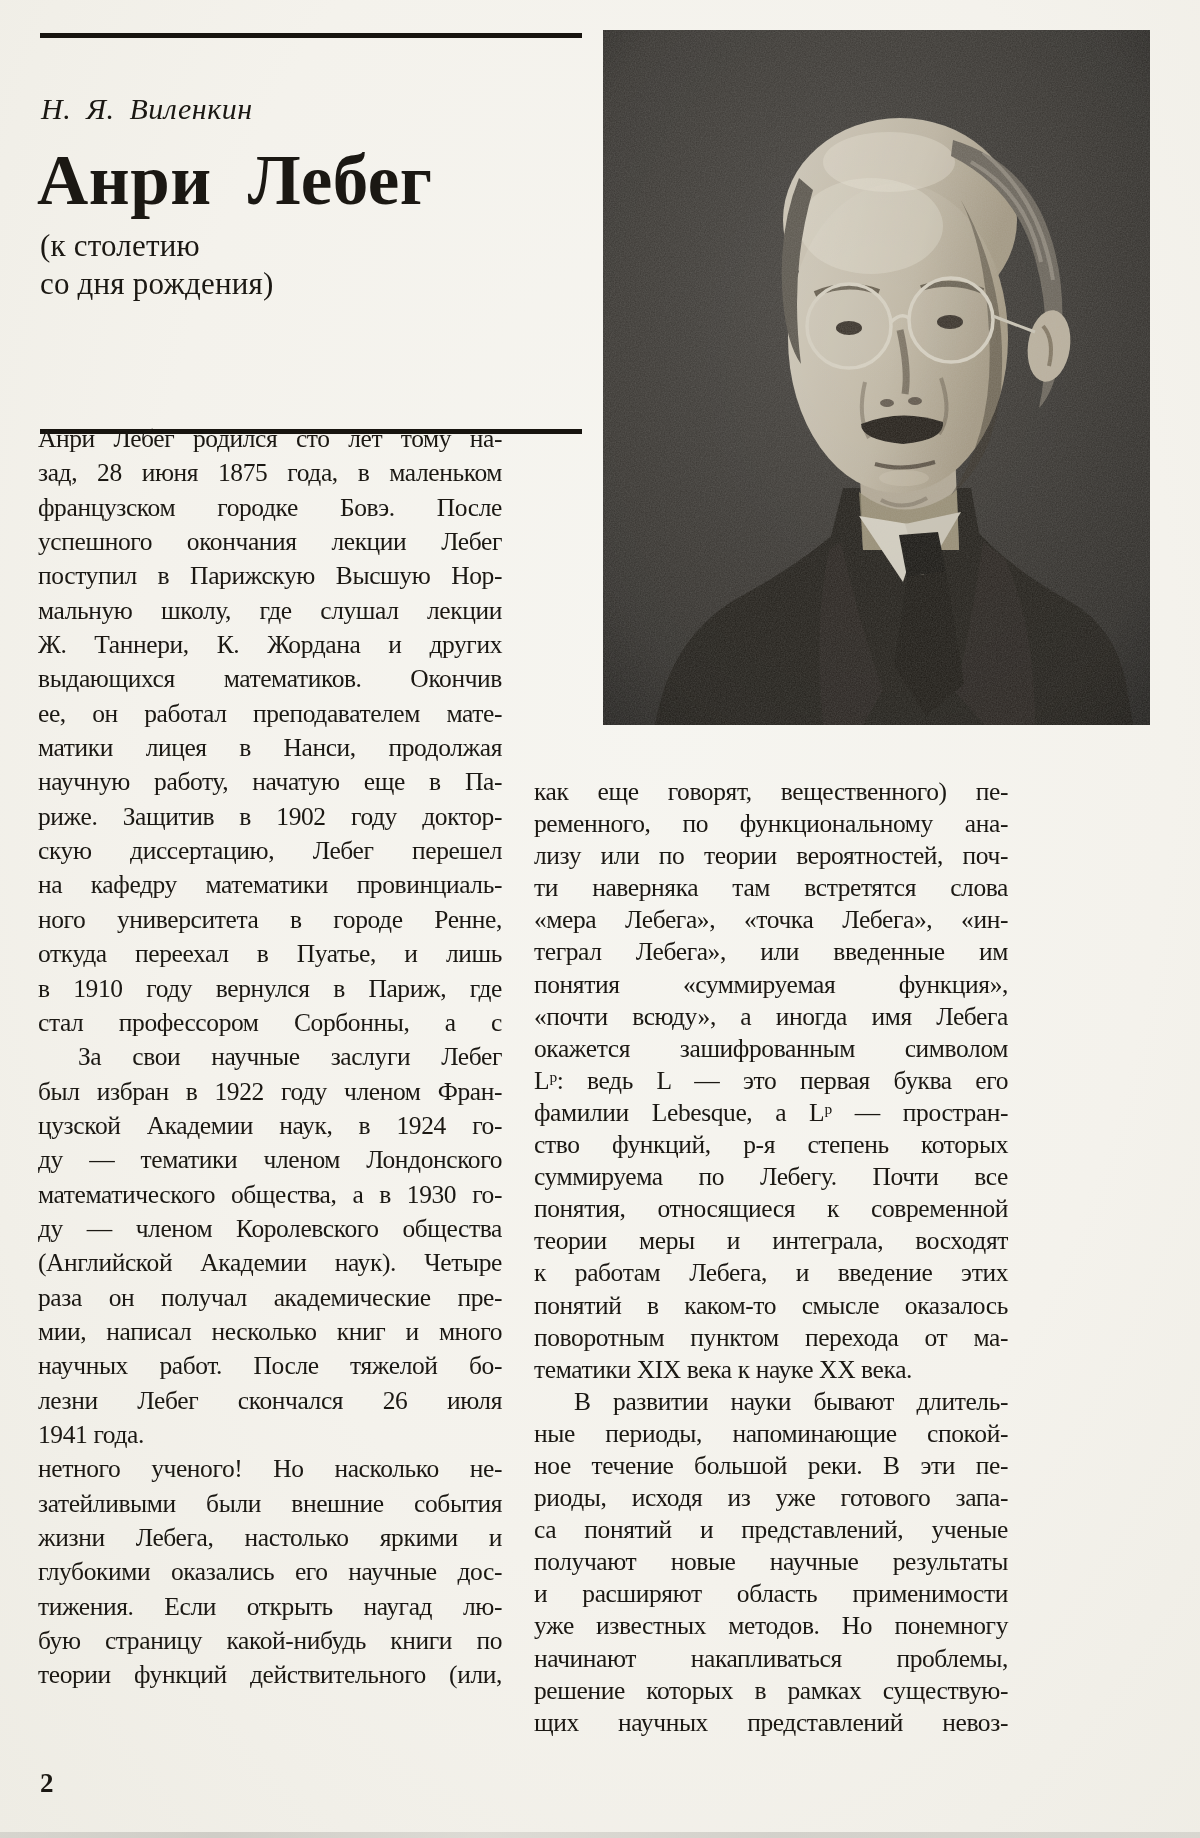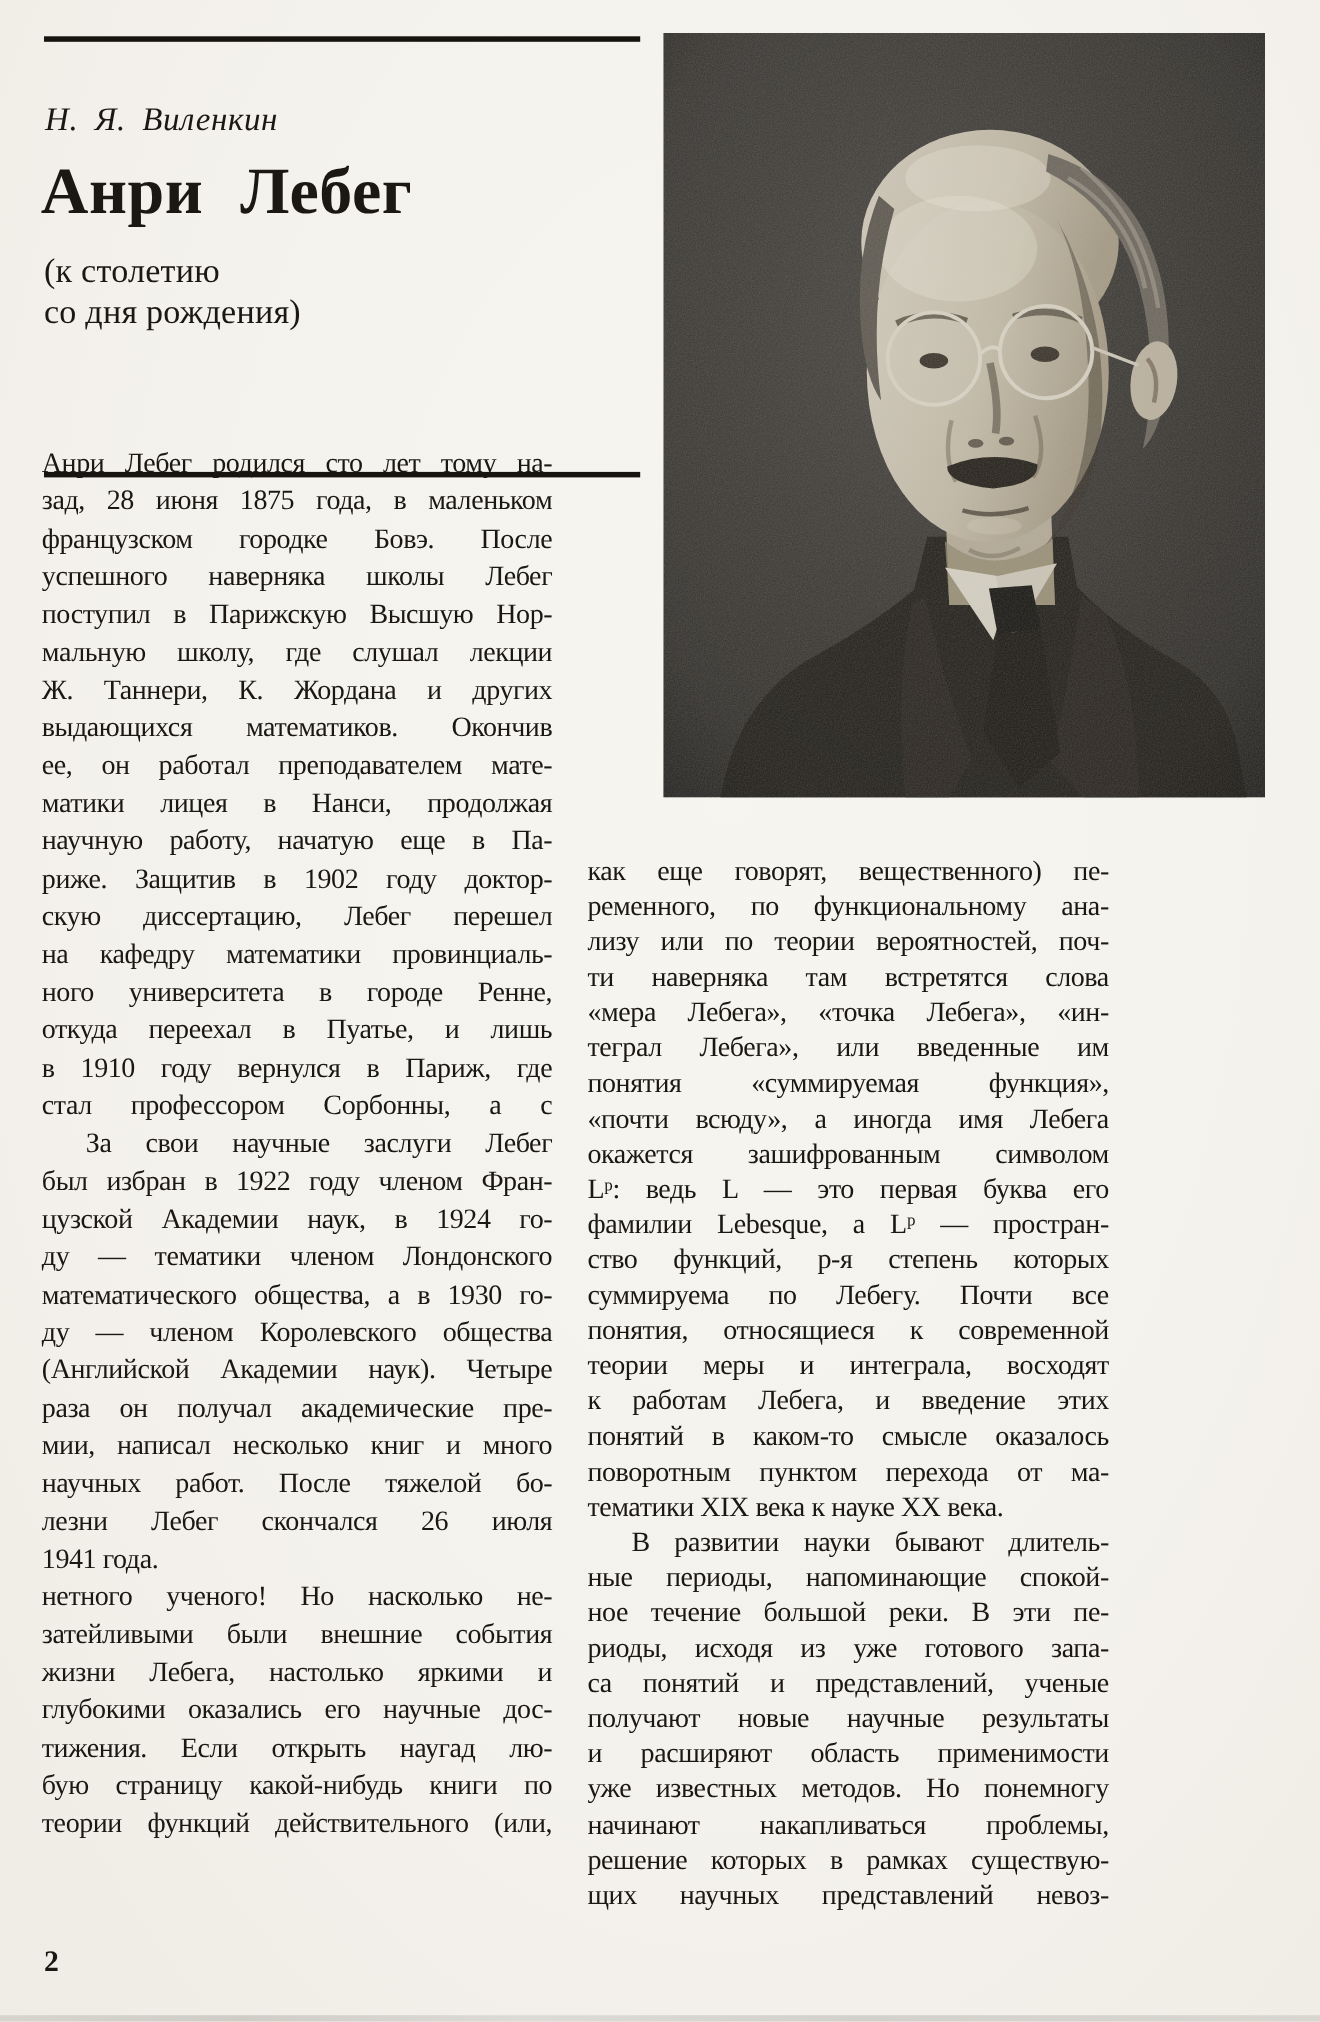--- a/index.html
+++ b/index.html
@@ -31,21 +31,21 @@
     font-size: 30px;
     letter-spacing: 0.5px;
     word-spacing: 7px;
     white-space: nowrap;
   }
   .title {
     position: absolute;
     left: 37px;
     top: 140px;
     margin: 0;
-    font-size: 60px;
+    font-size: 71px;
     font-weight: 700;
     letter-spacing: 0.5px;
     word-spacing: 18px;
     white-space: nowrap;
   }
   .subtitle {
     position: absolute;
     left: 40px;
     top: 227px;
     font-size: 31px;
@@ -65,21 +65,21 @@
   .photo svg { display: block; width: 100%; height: 100%; }
 
   .col { position: absolute; }
   .col .line {
     text-align: justify;
     text-align-last: justify;
   }
   .col .line.last { text-align-last: left; }
   .col .line.indent { text-indent: 40px; }
   .col1 {
-    left: 38px;  top: 404px;  width: 464px;
+    left: 38px;  top: 422px;  width: 464px;
     font-size: 25.5px; line-height: 34.35px; letter-spacing: -0.4px;
   }
   .col2 {
     left: 534px; top: 776px; width: 474px;
     font-size: 25.5px; line-height: 32.1px; letter-spacing: -0.4px;
   }
 
   .page-number {
     position: absolute;
     left: 40px;
@@ -192,21 +192,21 @@
 
       <rect width="547" height="695" fill="url(#phvign)"></rect>
       <rect width="547" height="695" filter="url(#phgrain)"></rect>
     </svg>
   </figure>
 
   <div class="col col1">
       <div class="line">Анри Лебег родился сто лет тому на-</div>
       <div class="line">зад, 28 июня 1875 года, в маленьком</div>
       <div class="line">французском городке Бовэ. После</div>
-      <div class="line">успешного наверняка школы Лебег</div>
+      <div class="line">успешного окончания лекции Лебег</div>
       <div class="line">поступил в Парижскую Высшую Нор-</div>
       <div class="line">мальную школу, где слушал лекции</div>
       <div class="line">Ж. Таннери, К. Жордана и других</div>
       <div class="line">выдающихся математиков. Окончив</div>
       <div class="line">ее, он работал преподавателем мате-</div>
       <div class="line">матики лицея в Нанси, продолжая</div>
       <div class="line">научную работу, начатую еще в Па-</div>
       <div class="line">риже. Защитив в 1902 году доктор-</div>
       <div class="line">скую диссертацию, Лебег перешел</div>
       <div class="line">на кафедру математики провинциаль-</div>

